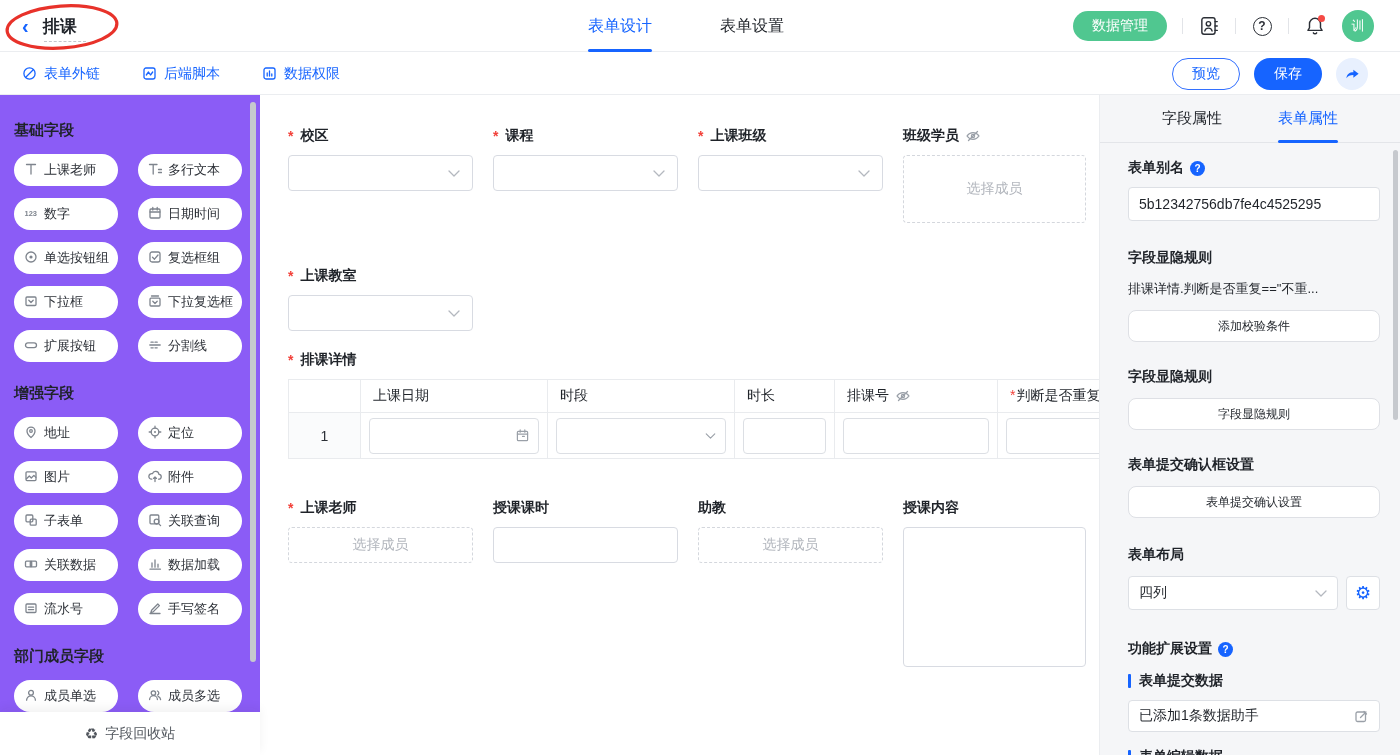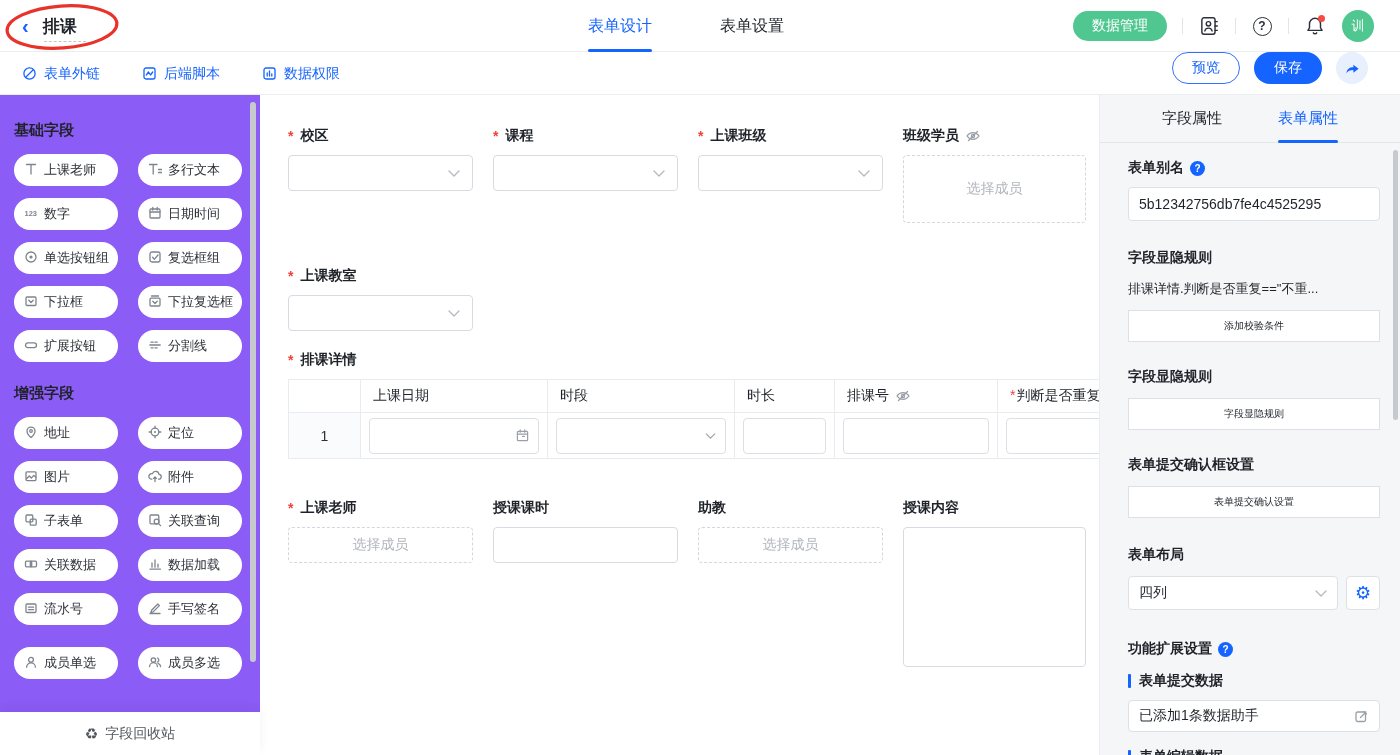--- a/index.html
+++ b/index.html
@@ -24,21 +24,21 @@
   .hd-ic { width:22px; height:22px; color:#2b2f36; display:flex; align-items:center; justify-content:center; cursor:pointer; position:relative; }
   .help-circ { width:19px; height:19px; border:1.6px solid #2b2f36; border-radius:50%; display:flex; align-items:center; justify-content:center; font-size:12px; font-weight:bold; }
   .red-dot { position:absolute; right:1px; top:0; width:7px; height:7px; background:#f54a45; border-radius:50%; }
   .avatar { width:32px; height:32px; border-radius:50%; background:#50c790; color:#fff; display:flex; align-items:center; justify-content:center; font-size:13px; margin-left:16px; cursor:pointer; }
 
   
   .toolbar { position:absolute; left:0; top:52px; width:1400px; height:43px; background:#fff; border-bottom:1px solid #ebedf0; }
   .tb-links { position:absolute; left:22px; top:0; height:43px; display:flex; gap:42px; align-items:center; }
   .tb-link { display:flex; align-items:center; gap:7px; color:#1664ff; font-size:14px; cursor:pointer; }
   .tb-link svg { width:15px; height:15px; }
-  .tb-right { position:absolute; right:32px; top:0; height:43px; display:flex; gap:14px; align-items:flex-start; }
+  .tb-right { position:absolute; right:32px; top:0; height:43px; display:flex; gap:14px; align-items:center; }
   .btn-outline { width:68px; height:32px; border-radius:16px; border:1px solid #3370ff; color:#1664ff; background:#fff; font-size:14px; cursor:pointer; }
   .btn-primary { width:68px; height:32px; border-radius:16px; border:none; background:#1664ff; color:#fff; font-size:14px; cursor:pointer; }
   .btn-share { width:32px; height:32px; border-radius:50%; background:#e8f0fe; border:none; display:flex; align-items:center; justify-content:center; cursor:pointer; }
 
   
   .sidebar { position:absolute; left:0; top:95px; width:260px; height:660px; background:#8b5cf6; overflow:hidden; }
   .sb-inner { padding:26px 0 0 14px; }
   .sb-group-title { font-size:15px; font-weight:700; margin-bottom:14px; }
   .sb-grid { display:grid; grid-template-columns:104px 104px; gap:12px 20px; margin-bottom:22px; }
   .sb-item { height:32px; background:#fff; border-radius:16px; display:flex; align-items:center; gap:6px; padding:0 10px; font-size:13px; color:#2b2f36; cursor:grab; white-space:nowrap; }
@@ -81,21 +81,21 @@
   .panel { position:absolute; left:1100px; top:95px; width:300px; height:660px; background:#f5f6f8; overflow:hidden; }
   .p-tabs { height:48px; display:flex; justify-content:space-around; padding:0 34px; border-bottom:1px solid #e3e5e9; }
   .p-tab { display:flex; align-items:center; font-size:15px; color:#1f2329; cursor:pointer; position:relative; }
   .p-tab.active { color:#1664ff; }
   .p-tab.active::after { content:""; position:absolute; left:50%; transform:translateX(-50%); bottom:-1px; width:60px; height:3px; background:#1664ff; border-radius:2px; }
   .p-body { padding:16px 20px 0 28px; }
   .p-head { font-size:14px; font-weight:700; display:flex; align-items:center; gap:6px; }
   .q-badge { width:15px; height:15px; border-radius:50%; background:#1664ff; color:#fff; font-size:10px; font-weight:bold; display:flex; align-items:center; justify-content:center; cursor:pointer; }
   .p-input { margin-top:10px; height:34px; background:#fff; border:1px solid #dde0e5; border-radius:4px; display:flex; align-items:center; padding:0 10px; font-size:14px; color:#1f2329; }
   .p-rule { margin-top:13px; font-size:13px; color:#1f2329; white-space:nowrap; overflow:hidden; }
-  .p-btn { margin-top:12px; width:100%; height:32px; background:#fff; border:1px solid #dee0e5; border-radius:0; font-size:10px; color:#1f2329; cursor:pointer; }
+  .p-btn { margin-top:12px; width:100%; height:32px; background:#fff; border:1px solid #dee0e5; border-radius:8px; font-size:12px; color:#1f2329; cursor:pointer; }
   .mt26 { margin-top:26px; } .mt28 { margin-top:28px; }
   .layout-row { margin-top:12px; display:flex; gap:8px; align-items:flex-end; }
   .p-sel { width:210px; height:34px; background:#fff; border:1px solid #dde0e5; border-radius:4px; display:flex; align-items:center; justify-content:space-between; padding:0 10px; cursor:pointer; }
   .p-sel svg { width:12px; height:7px; color:#b4b8bf; }
   .gear-btn { width:34px; height:34px; background:#fff; border:1px solid #dde0e5; border-radius:4px; color:#1664ff; font-size:18px; display:flex; align-items:center; justify-content:center; cursor:pointer; }
   .sub-label { margin-top:14px; font-size:14px; font-weight:700; display:flex; align-items:center; }
   .sub-label::before { content:""; width:3px; height:14px; background:#1664ff; border-radius:1px; margin-right:8px; }
   .p-value-box { margin-top:10px; height:32px; background:#fff; border:1px solid #dde0e5; border-radius:4px; display:flex; align-items:center; justify-content:space-between; padding:0 10px; font-size:14px; }
   .edit-ic { width:15px; height:15px; color:#9aa0a8; cursor:pointer; }
   .p-scroll { position:absolute; right:2px; top:55px; width:5px; height:270px; background:#c6c9ce; border-radius:2.5px; }
@@ -321,20 +321,21 @@
             <span>流水号</span>
           </div>
           <div class="sb-item">
             <span><svg class="ic" viewBox="0 0 14 14">
                 <path d="M2 12.5h10"></path>
                 <path d="M3.6 9.3L9.8 3l1.6 1.6-6.3 6.3-2.3.7z"></path>
               </svg></span>
             <span>手写签名</span>
           </div>
         </div>
+        <div class="sb-group-title">部门成员字段</div>
         <div class="sb-grid">
           <div class="sb-item">
             <span><svg class="ic" viewBox="0 0 14 14">
                 <circle cx="7" cy="4.8" r="2.4"></circle>
                 <path d="M2.6 12.2a4.4 4.4 0 0 1 8.8 0"></path>
               </svg></span>
             <span>成员单选</span>
           </div>
           <div class="sb-item">
             <span><svg class="ic" viewBox="0 0 14 14">

